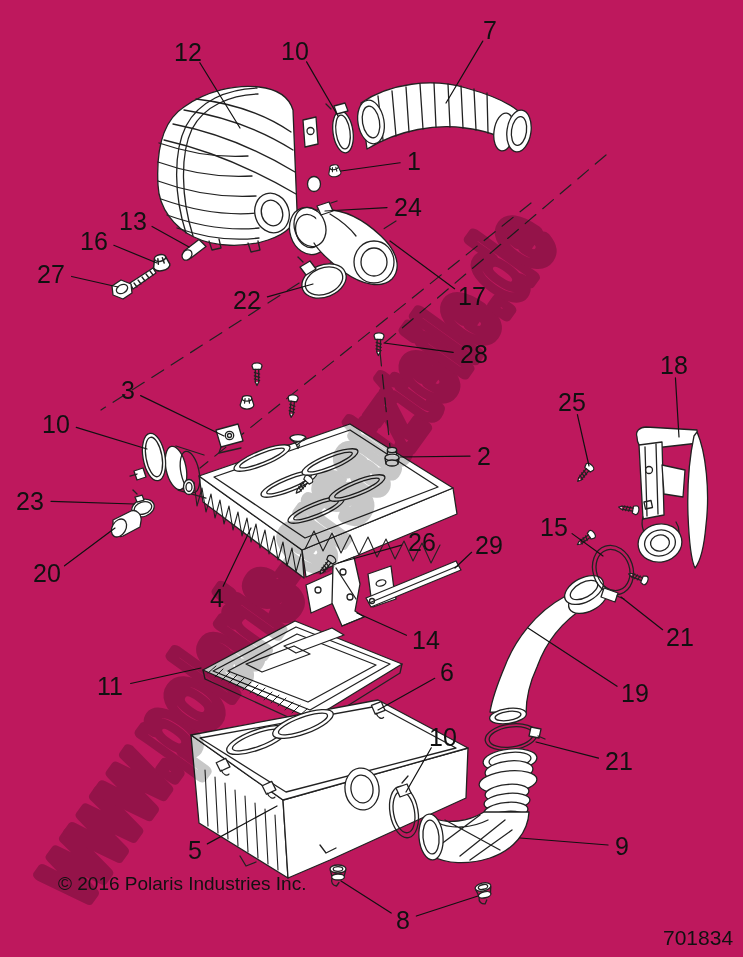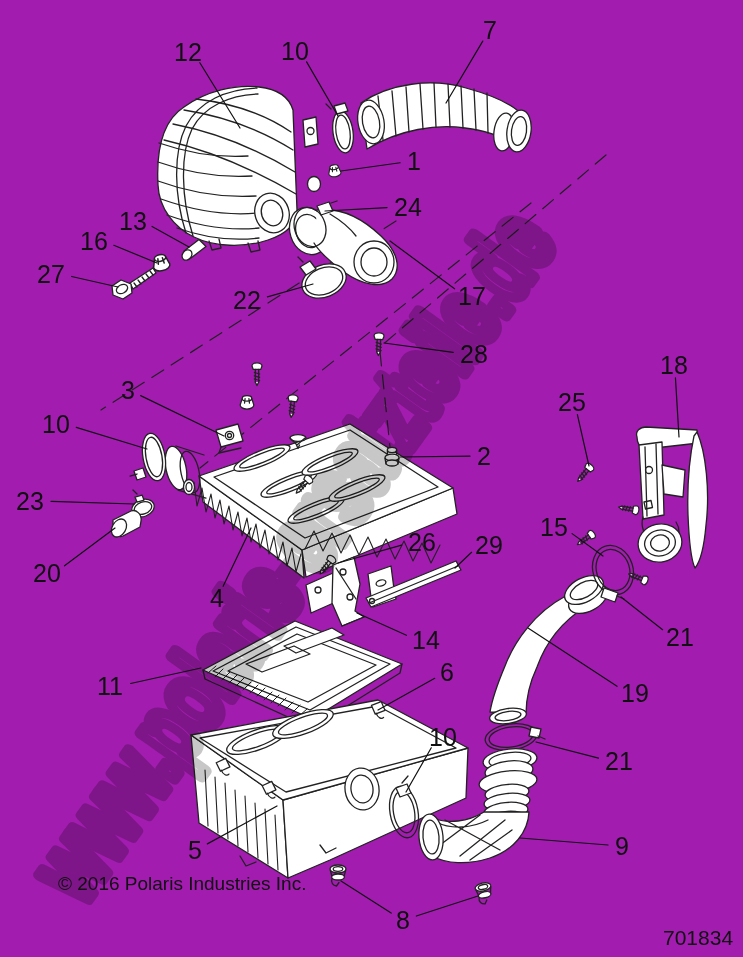--- a/index.html
+++ b/index.html
@@ -1,17 +1,17 @@
 <!DOCTYPE html>
 <html><head>
 <meta charset="utf-8">
 <style>
   html,body{margin:0;padding:0;background:#ffffff;}
   .page{
-    position:relative;width:743px;height:957px;background:#a21caf;overflow:hidden;
+    position:relative;width:743px;height:957px;background:#be185d;overflow:hidden;
     font-family:"Liberation Sans",sans-serif;
   }
   svg text{font-family:"Liberation Sans",sans-serif;}
   .callout-text{font-size:25px;fill:#111;}
   .footer-text{font-size:19px;fill:#111;}
   .sheet-number{font-size:21px;fill:#111;}
   .watermark-text{
     font-size:100px;font-weight:bold;letter-spacing:-2px;
     fill:none;stroke:#c7c7c7;stroke-width:13px;
     mix-blend-mode:multiply;

